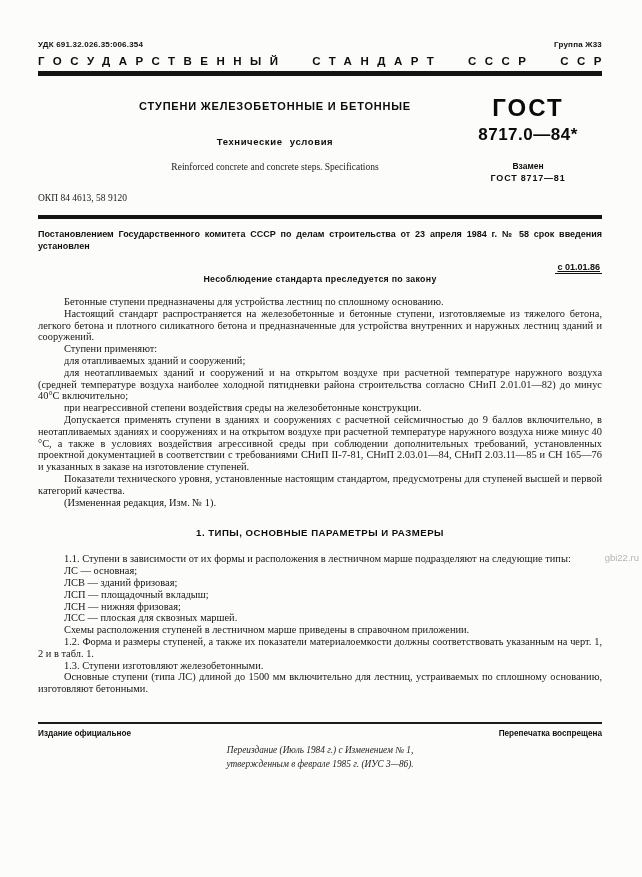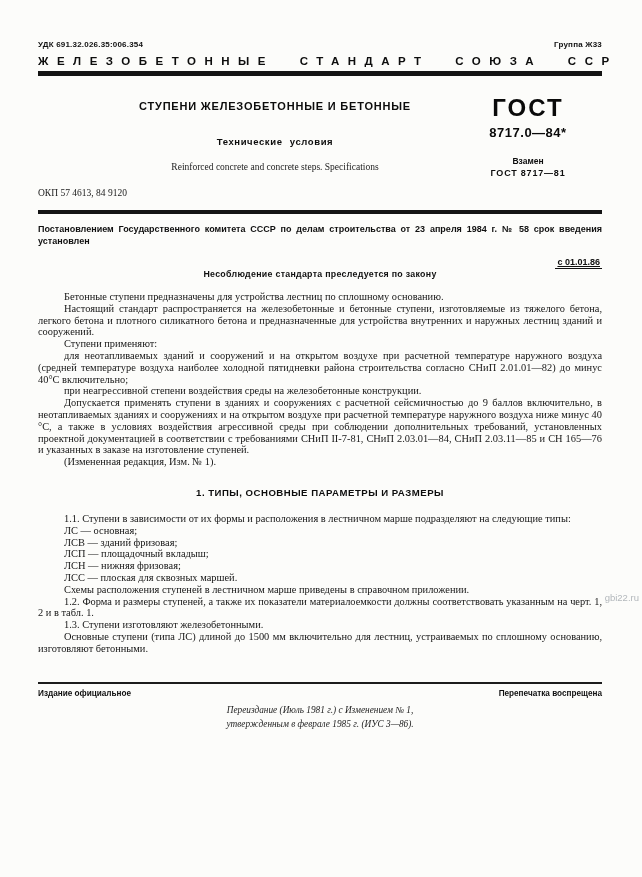--- a/index.html
+++ b/index.html
@@ -43,21 +43,21 @@
     font-weight:bold;font-size:9.5px;letter-spacing:.6px;word-spacing:4px;color:#0c0c0c;
   }
   .doc-title-en{margin-top:15px;font-size:9.5px;color:#222;}
   .title-right{width:148px;text-align:center;margin-top:-6px;}
   .gost-label{
     font-family:"Liberation Sans", sans-serif;
     font-weight:bold;font-size:24px;letter-spacing:2px;color:#0a0a0a;
   }
   .gost-number{
     font-family:"Liberation Sans", sans-serif;
-    font-weight:bold;font-size:13px;letter-spacing:.5px;color:#0a0a0a;margin-top:3px;
+    font-weight:bold;font-size:17px;letter-spacing:.5px;color:#0a0a0a;margin-top:3px;
   }
   .replaces{margin-top:16px;font-family:"Liberation Sans", sans-serif;font-weight:bold;color:#0e0e0e;}
   .replaces-label{font-size:8.5px;}
   .replaces-number{font-size:9px;letter-spacing:.8px;margin-top:2px;}
   .okp{margin-top:10px;font-size:9.5px;}
   
   .decree{
     margin-top:9px;
     font-family:"Liberation Sans", sans-serif;
     font-weight:bold;font-size:9px;line-height:12px;
@@ -91,70 +91,72 @@
   .footer{margin-top:27px;}
   .footer-rule{height:2px;background:#1c1c1c;}
   .footer-row{
     display:flex;justify-content:space-between;margin-top:5px;
     font-family:"Liberation Sans", sans-serif;
     font-weight:bold;font-size:8.2px;color:#101010;
   }
   .reissue{margin-top:5px;text-align:center;font-style:italic;font-size:9.3px;line-height:14px;color:#1e1e1e;}
   
   .watermark{
-    position:absolute;right:3px;top:592px;
+    position:absolute;right:3px;top:552px;
     font-family:"Liberation Sans", sans-serif;
     font-size:9.5px;color:#b2b7bb;
   }
 </style>
 </head>
 <body>
 
 <div class="page">
 
   <div class="udk-row">
     <span>УДК 691.32.026.35:006.354</span>
     <span>Группа Ж33</span>
   </div>
 
-  <div class="org-line">ЖЕЛЕЗОБЕТОННЫЕ СТАНДАРТ СОЮЗА ССР</div>
+  <div class="org-line">ГОСУДАРСТВЕННЫЙ СТАНДАРТ СССР ССР</div>
   <div class="thick-rule"></div>
 
   <div class="title-row">
     <div class="title-left">
       <div class="doc-title">СТУПЕНИ ЖЕЛЕЗОБЕТОННЫЕ И БЕТОННЫЕ</div>
       <div class="doc-subtitle">Технические условия</div>
       <div class="doc-title-en">Reinforced concrete and concrete steps. Specifications</div>
     </div>
     <div class="title-right">
       <div class="gost-label">ГОСТ</div>
       <div class="gost-number">8717.0—84*</div>
       <div class="replaces">
         <div class="replaces-label">Взамен</div>
         <div class="replaces-number">ГОСТ 8717—81</div>
       </div>
     </div>
   </div>
 
-  <div class="okp">ОКП 57 4613, 84 9120</div>
+  <div class="okp">ОКП 84 4613, 58 9120</div>
   <div class="thick-rule second"></div>
 
   <div class="decree">Постановлением Государственного комитета СССР по делам строительства от 23 апреля 1984 г. № 58 срок введения установлен</div>
   <div class="effective-date">
     <span>с 01.01.86</span>
   </div>
   <div class="law-notice">Несоблюдение стандарта преследуется по закону</div>
 
   <div class="body-text">
     <p>Бетонные ступени предназначены для устройства лестниц по сплошному основанию.</p>
     <p>Настоящий стандарт распространяется на железобетонные и бетонные ступени, изготовляемые из тяжелого бетона, легкого бетона и плотного силикатного бетона и предназначенные для устройства внутренних и наружных лестниц зданий и сооружений.</p>
     <p>Ступени применяют:</p>
+    <p>для отапливаемых зданий и сооружений;</p>
     <p>для неотапливаемых зданий и сооружений и на открытом воздухе при расчетной температуре наружного воздуха (средней температуре воздуха наиболее холодной пятидневки района строительства согласно СНиП 2.01.01—82) до минус 40°С включительно;</p>
     <p>при неагрессивной степени воздействия среды на железобетонные конструкции.</p>
     <p>Допускается применять ступени в зданиях и сооружениях с расчетной сейсмичностью до 9 баллов включительно, в неотапливаемых зданиях и сооружениях и на открытом воздухе при расчетной температуре наружного воздуха ниже минус 40 °С, а также в условиях воздействия агрессивной среды при соблюдении дополнительных требований, установленных проектной документацией в соответствии с требованиями СНиП II-7-81, СНиП 2.03.01—84, СНиП 2.03.11—85 и СН 165—76 и указанных в заказе на изготовление ступеней.</p>
+    <p>Показатели технического уровня, установленные настоящим стандартом, предусмотрены для ступеней высшей и первой категорий качества.</p>
     <p>(Измененная редакция, Изм. № 1).</p>
   </div>
 
   <h2 class="section-heading">1. ТИПЫ, ОСНОВНЫЕ ПАРАМЕТРЫ И РАЗМЕРЫ</h2>
 
   <div class="body-text">
     <p>1.1. Ступени в зависимости от их формы и расположения в лестничном марше подразделяют на следующие типы:</p>
     <p>ЛС — основная;</p>
     <p>ЛСВ — зданий фризовая;</p>
     <p>ЛСП — площадочный вкладыш;</p>
@@ -166,20 +168,20 @@
     <p>Основные ступени (типа ЛС) длиной до 1500 мм включительно для лестниц, устраиваемых по сплошному основанию, изготовляют бетонными.</p>
   </div>
 
   <div class="footer">
     <div class="footer-rule"></div>
     <div class="footer-row">
       <span>Издание официальное</span>
       <span>Перепечатка воспрещена</span>
     </div>
     <div class="reissue">
-      <div>Переиздание (Июль 1981 г.) с Изменением № 1,</div>
+      <div>Переиздание (Июль 1984 г.) с Изменением № 1,</div>
       <div>утвержденным в феврале 1985 г. (ИУС 3—86).</div>
     </div>
   </div>
 
   <div class="watermark">gbi22.ru</div>
 
 </div>
 
 </body></html>

